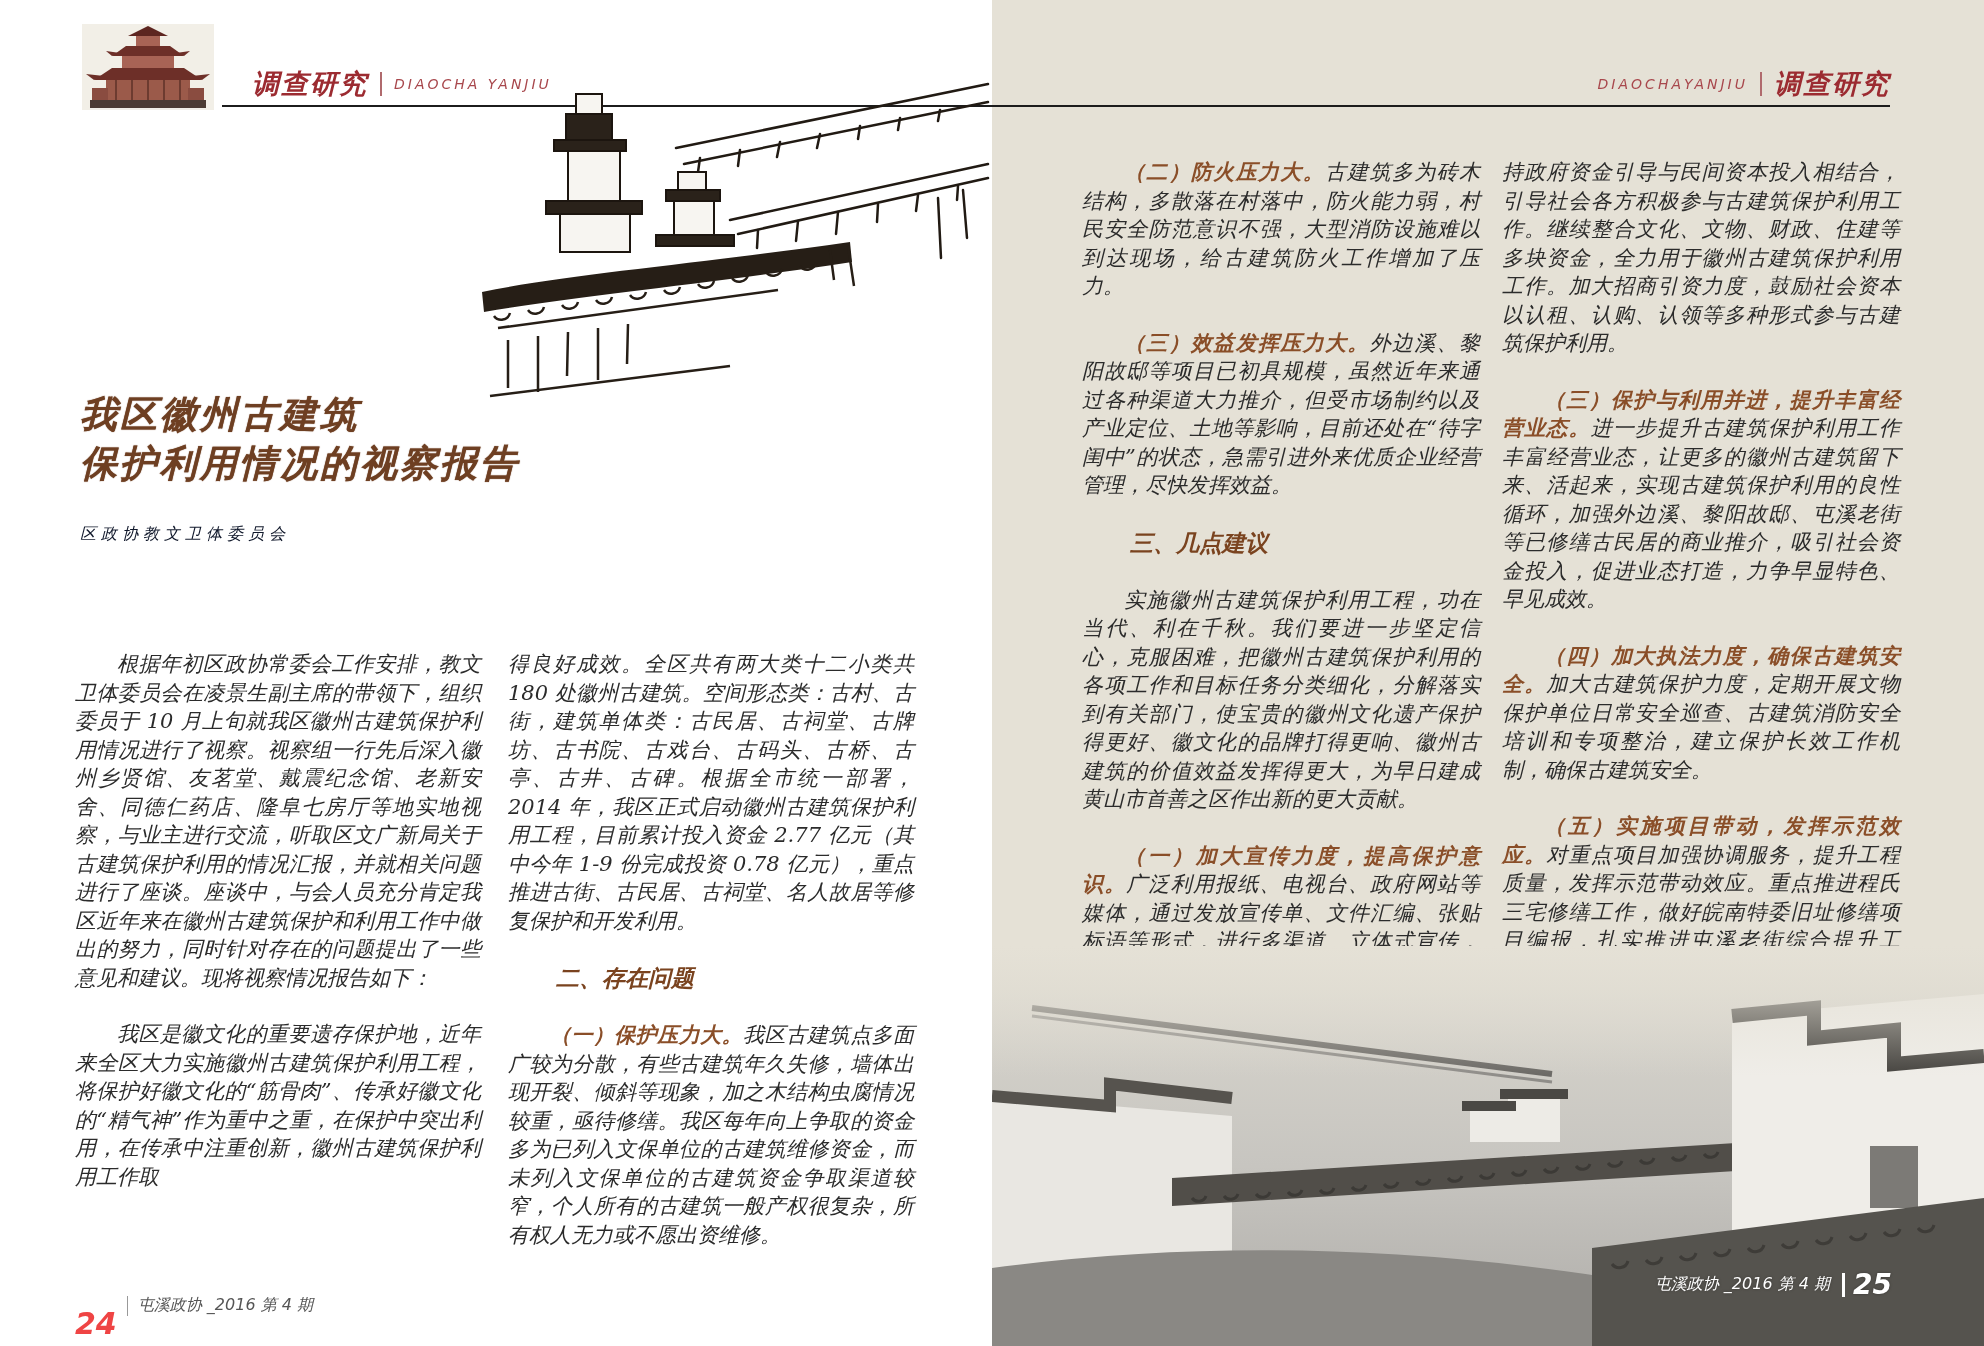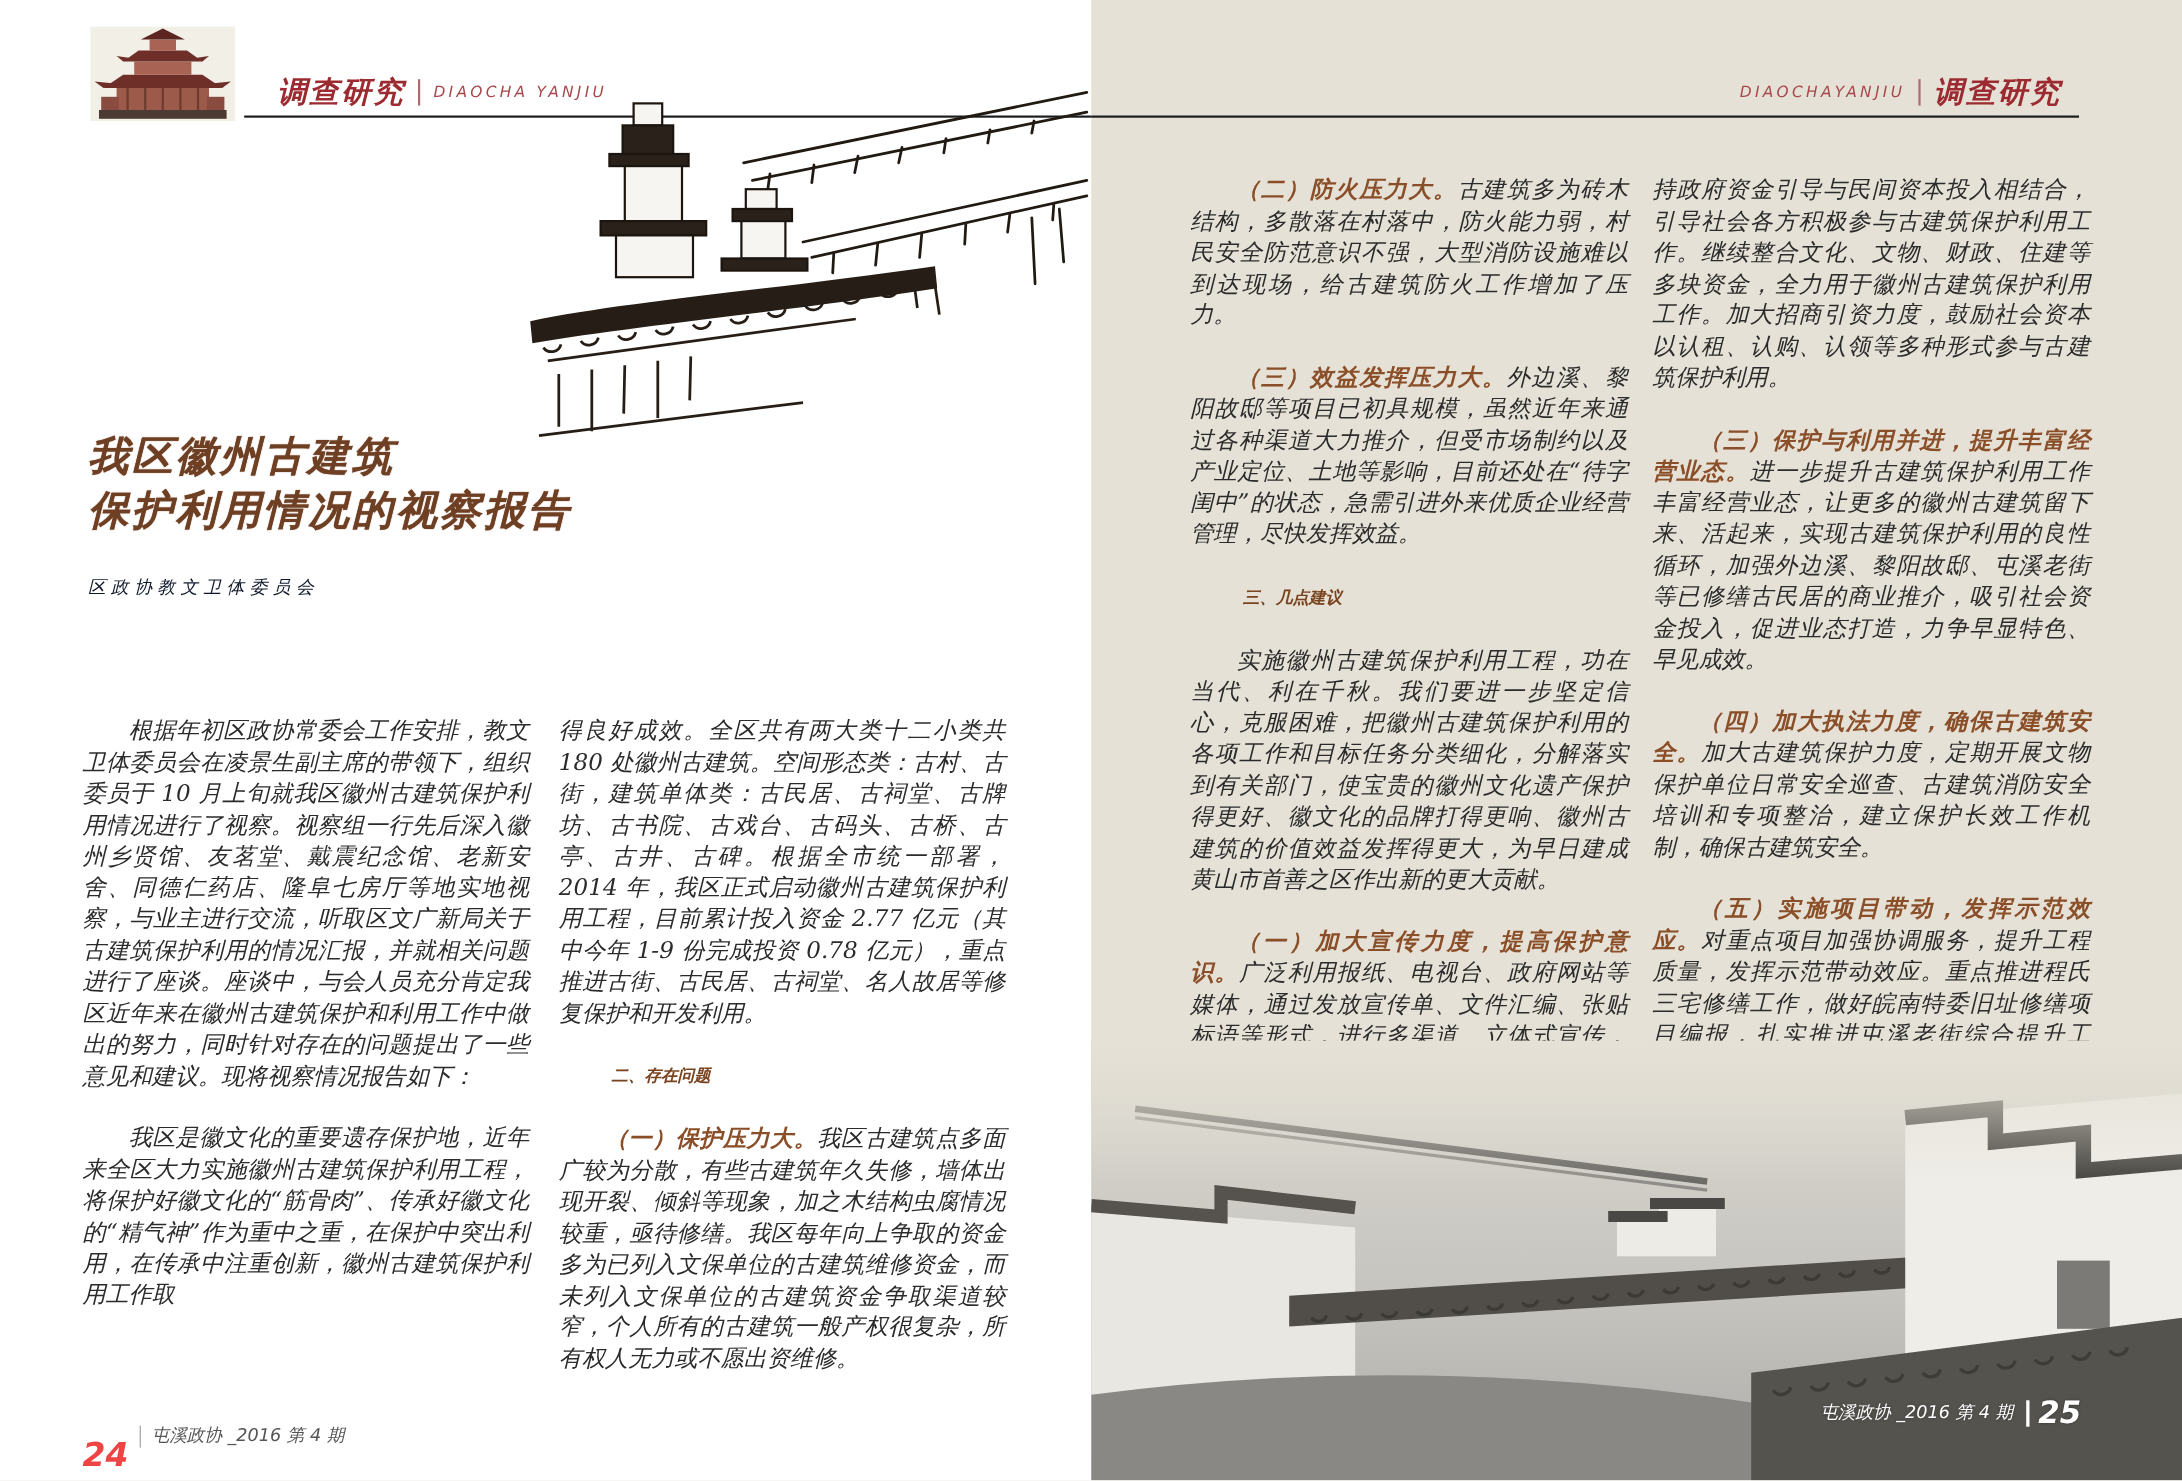--- a/index.html
+++ b/index.html
@@ -2,21 +2,21 @@
 <html><head>
 <meta charset="utf-8">
 <style>
   html,body{margin:0;padding:0;}
   .spread{position:relative;width:1984px;height:1346px;background:#ffffff;overflow:hidden;
           font-family:"DejaVu Serif","Liberation Serif",serif;color:#2b2b2b;font-style:italic;}
   .right-bg{position:absolute;left:992px;top:0;width:992px;height:1346px;background:#e5e1d6;}
 
   
   .hdr-left{position:absolute;left:252px;top:66px;display:flex;align-items:center;}
-  .hdr-right{position:absolute;right:110px;top:66px;display:flex;align-items:center;}
+  .hdr-right{position:absolute;right:94px;top:66px;display:flex;align-items:center;}
   .hdr-cn{font-family:"DejaVu Serif","Liberation Serif",serif;font-weight:bold;font-size:27px;color:#9c2b31;letter-spacing:2px;}
   .hdr-en{font-family:"DejaVu Sans","Liberation Sans",sans-serif;font-size:14px;color:#a8474c;letter-spacing:3px;}
   .hdr-bar{display:inline-block;width:2px;height:24px;background:#b06a6d;margin:0 12px;}
   .rule{position:absolute;height:2px;background:#1c1c1c;}
   .rule-l{left:222px;top:105px;width:770px;}
   .rule-r{left:992px;top:105px;width:898px;}
 
   .pagoda{position:absolute;left:82px;top:24px;width:132px;height:86px;}
 
   
@@ -30,21 +30,21 @@
 
   
   .col{position:absolute;font-size:21px;line-height:28.5px;text-align:justify;color:#2b2b2b;}
   .col-l1{left:75px;top:650px;width:406px;}
   .col-l2{left:508px;top:650px;width:406px;}
   .col-r1{left:1082px;top:158px;width:398px;}
   .col-r2{left:1502px;top:158px;width:398px;}
   .col p{margin:0 0 28px 0;}
   .col p.ind{text-indent:2em;}
   .sec{font-family:"DejaVu Sans","Liberation Sans",sans-serif;font-weight:bold;color:#7a431f;
-       font-size:15px;line-height:30px;margin:0 0 28px 0;padding-left:48px;}
+       font-size:23px;line-height:30px;margin:0 0 28px 0;padding-left:48px;}
   .lead{font-family:"DejaVu Sans","Liberation Sans",sans-serif;font-weight:bold;color:#8a4e28;}
 
   
   .foot-l{position:absolute;left:75px;top:1270px;display:flex;align-items:center;}
   .foot-l .num{font-family:"DejaVu Sans","Liberation Sans",sans-serif;font-weight:bold;font-size:30px;color:#ef4444;margin-top:36px;}
   .foot-l .sep{display:inline-block;width:1px;height:20px;background:#999;margin:0 10px;}
   .foot-l .jrn{font-family:"DejaVu Sans","Liberation Sans",sans-serif;font-size:16px;color:#555;}
   .foot-r{position:absolute;right:92px;top:1268px;display:flex;align-items:center;z-index:5;}
   .foot-r .jrn{font-family:"DejaVu Sans","Liberation Sans",sans-serif;font-size:16px;color:#ffffff;text-shadow:0 0 3px rgba(0,0,0,.35);}
   .foot-r .sep{display:inline-block;width:3px;height:24px;background:#ffffff;margin:0 8px 0 12px;}

